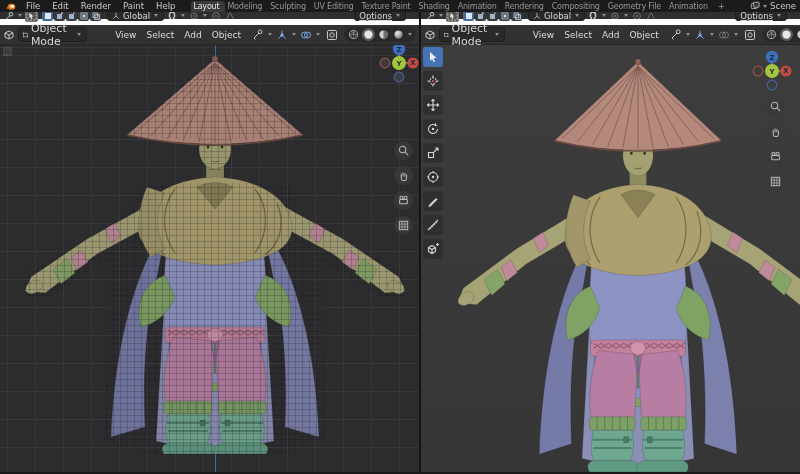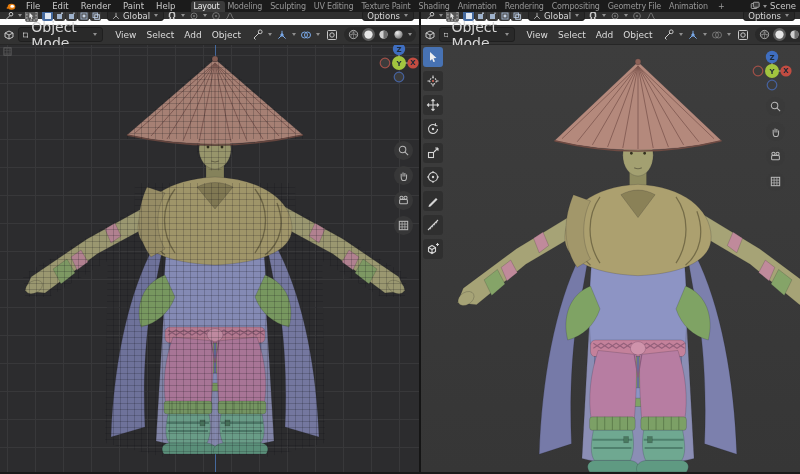--- a/index.html
+++ b/index.html
@@ -31,24 +31,24 @@
   .icon-btn{display:inline-flex;align-items:center;justify-content:center;border-radius:2px;}
   .ts-row .icon-btn{width:12px;height:11px;}
   .hd-row .icon-btn{width:14px;height:14px;}
   .icon-btn.dim svg{opacity:.45;}
   .tool-select{background:#565656;border:1px solid #787878;width:13px!important;height:12px!important;}
   .selmode-group{display:flex;gap:1px;margin-left:2px;}
   .selmode{width:11px;height:11px;display:flex;align-items:center;justify-content:center;border-radius:2px;background:#3a3a3a;}
   .selmode.active{background:#44699e;}
   .tri{width:0;height:0;border-left:2.5px solid transparent;border-right:2.5px solid transparent;border-top:3.5px solid #8f8f8f;display:inline-block;margin:0 1px;}
   .dd{display:inline-flex;align-items:center;gap:3px;background:#292929;border:1px solid #1f1f1f;border-radius:3px;padding:0 4px;height:11px;font-size:8.5px;color:#d6d6d6;}
-  .hd-row .dd{height:15px;font-size:14px;}
+  .hd-row .dd{height:15px;font-size:11px;}
   .ts-spacer,.hd-spacer{flex:1;}
-  .options-dd{margin-right:2px;}
-  .hd-menus{display:flex;margin-left:4px;}
+  .options-dd{margin-right:10px;text-decoration:underline;}
+  .hd-menus{display:flex;margin-left:20px;}
   .hd-menu{padding:0 5px;cursor:default;}
   .blue svg *{stroke:#7aa9e8!important;}
   .overlays-off .ovl svg *{stroke:#9a9a9a!important;opacity:.6;}
   .shading-group{display:flex;align-items:center;background:#292929;border-radius:8px;padding:1px 3px;gap:2px;margin-left:3px;}
   .shade{width:13px;height:13px;display:flex;align-items:center;justify-content:center;border-radius:7px;}
   .shade.active{background:#5c5c5c;}
 
   
   .canvas{position:relative;width:100%;height:428px;overflow:hidden;}
   #vp-left .canvas{

